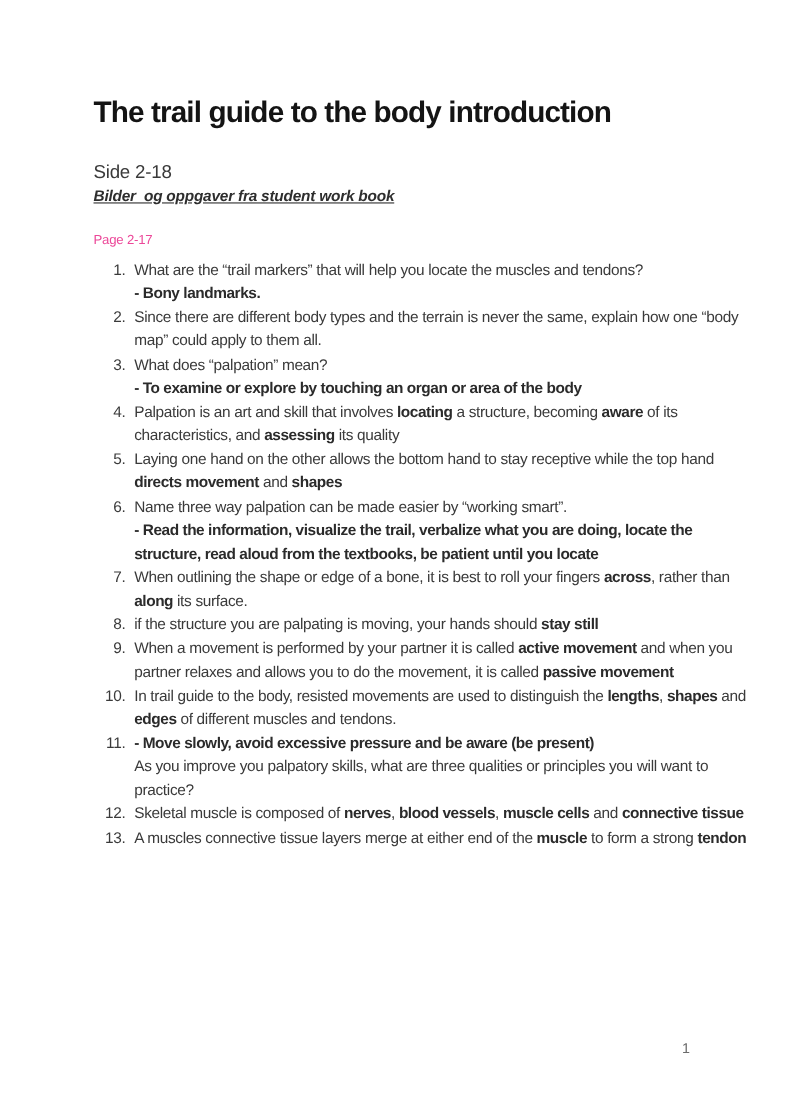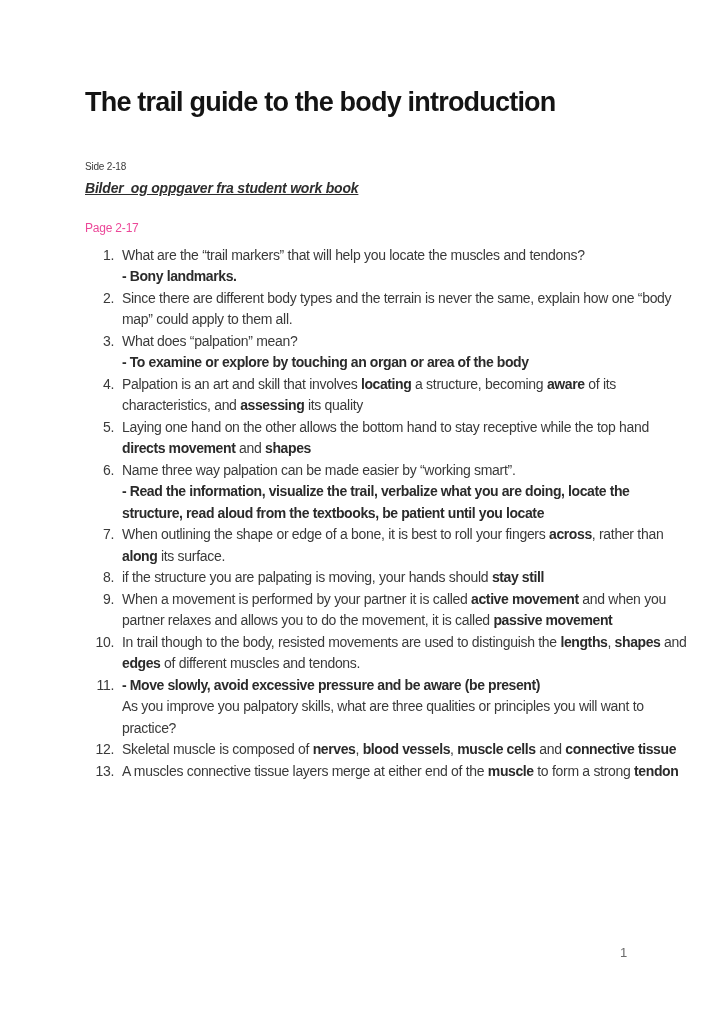--- a/index.html
+++ b/index.html
@@ -21,22 +21,22 @@
   .doc-title {
     margin: 0;
     padding-top: 84px;
     font-size: 27px;
     line-height: 36px;
     font-weight: 700;
     letter-spacing: -0.8px;
     color: #141414;
   }
   .side-label {
-    margin-top: 36px;
-    font-size: 10px;
+    margin-top: 26px;
+    font-size: 17px;
     line-height: 21.5px;
     letter-spacing: -0.2px;
     color: #3a3a3a;
   }
   .subheading {
     font-size: 14px;
     line-height: 21.5px;
     font-weight: 700;
     font-style: italic;
     text-decoration: underline;
@@ -156,21 +156,21 @@
       </li>
       <li>
         <span class="q-num">9.</span>
         <div class="q-body">
           <div class="q-line"><span>When a movement is performed by your partner it is called </span><b>active movement</b><span> and when you partner relaxes and allows you to do the movement, it is called </span><b>passive movement</b></div>
         </div>
       </li>
       <li>
         <span class="q-num">10.</span>
         <div class="q-body">
-          <div class="q-line"><span>In trail though to the body, resisted movements are used to distinguish the </span><b>lengths</b><span>, </span><b>shapes</b><span> and </span><b>edges</b><span> of different muscles and tendons.</span></div>
+          <div class="q-line"><span>In trail guide to the body, resisted movements are used to distinguish the </span><b>lengths</b><span>, </span><b>shapes</b><span> and </span><b>edges</b><span> of different muscles and tendons.</span></div>
         </div>
       </li>
       <li>
         <span class="q-num">11.</span>
         <div class="q-body">
           <div class="q-line"><b>- Move slowly, avoid excessive pressure and be aware (be present)</b></div>
           <div class="q-line"><span>As you improve you palpatory skills, what are three qualities or principles you will want to practice?</span></div>
         </div>
       </li>
       <li>

